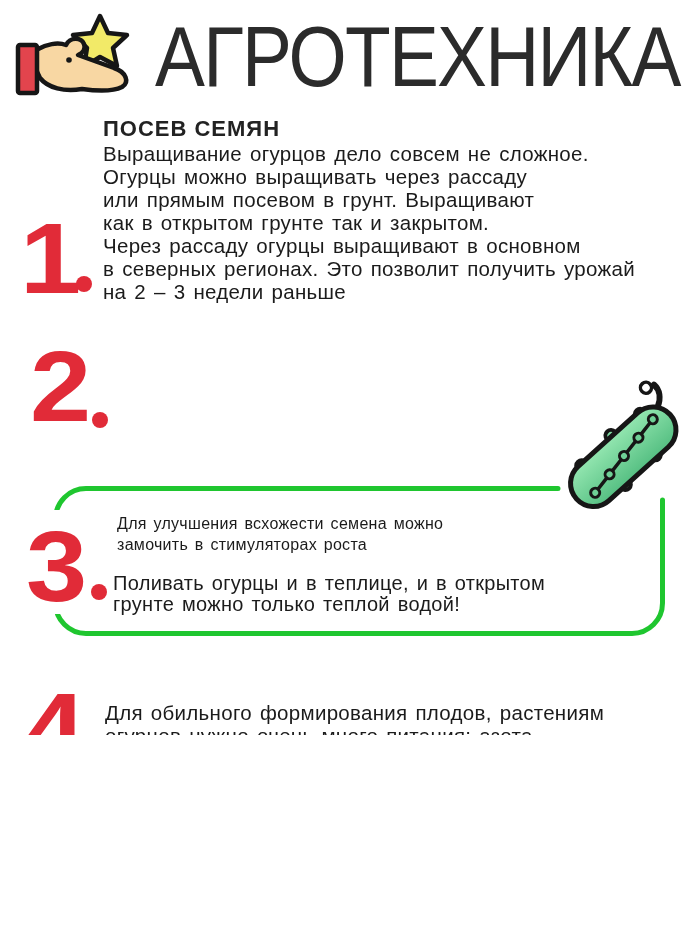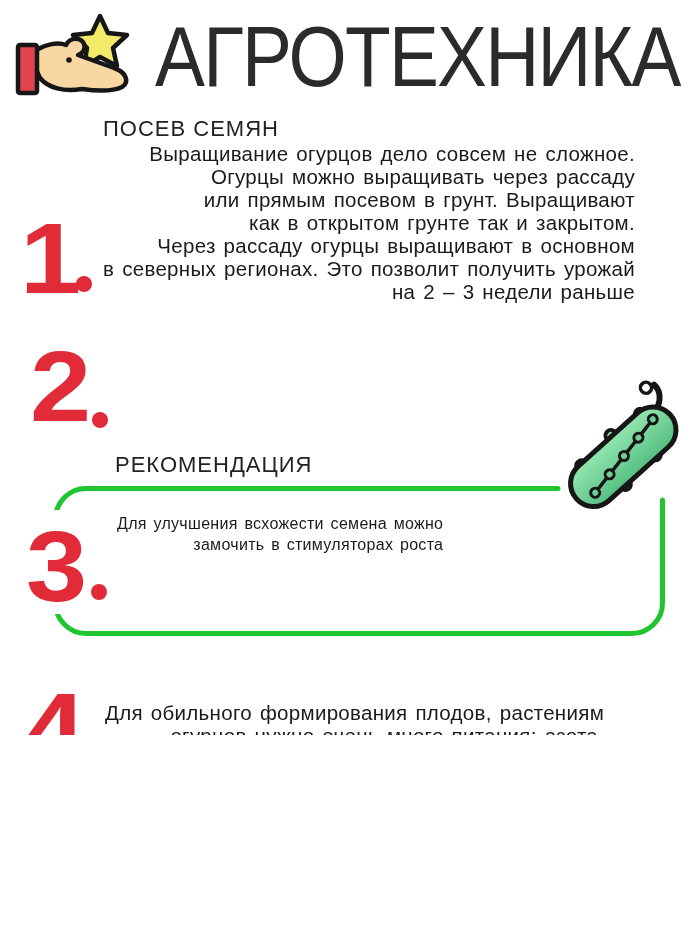--- a/index.html
+++ b/index.html
@@ -8,26 +8,25 @@
     font-family:"Liberation Sans", sans-serif;color:#1b1b1b;
   }
   .abs{position:absolute;}
   .title{
     left:155px;top:13px;font-size:86px;line-height:86px;font-weight:500;
     letter-spacing:-2px;color:#2b2b2b;white-space:nowrap;
     transform:scaleX(0.87);transform-origin:left center;
   }
   .heading{
     font-size:22px;line-height:22px;letter-spacing:1px;color:#222;
-    font-weight:400;white-space:nowrap;
+    font-weight:700;white-space:nowrap;
   }
   .body{
     font-size:20.5px;letter-spacing:0.3px;word-spacing:2px;color:#1b1b1b;
     white-space:pre-line;
-    text-align:right;
   }
   .num{
     font-size:100px;line-height:73px;font-weight:bold;color:#e12b38;
     transform:scaleX(1.1);transform-origin:left top;z-index:5;
   }
   .numdot{
     width:16px;height:16px;border-radius:50%;background:#e12b38;z-index:5;
   }
   .mask{background:#ffffff;z-index:4;}
   .boxsvg{z-index:1;}
@@ -66,30 +65,31 @@
 как в открытом грунте так и закрытом.
 Через рассаду огурцы выращивают в основном
 в северных регионах. Это позволит получить урожай
 на 2 – 3 недели раньше</div>
   <div class="abs num" style="left:20px;top:222px">1</div>
   <div class="abs numdot" style="left:76px;top:276px"></div>
 
   <div class="abs num" style="left:30px;top:350px">2</div>
   <div class="abs numdot" style="left:92px;top:412px"></div>
 
-  <div class="abs heading" style="left:115px;top:454px">РЕКОМЕНДАЦИЯ</div>
 
   <svg class="abs boxsvg" style="left:53px;top:486px" width="612" height="150" viewBox="0 0 612 150">
     <path d="M 505 2.5 H 33 A 30.5 30.5 0 0 0 2.5 33 V 117 A 30.5 30.5 0 0 0 33 147.5 H 579 A 30.5 30.5 0 0 0 609.5 117 V 14" fill="none" stroke="#1fc62f" stroke-width="5" stroke-linecap="round"></path>
   </svg>
 
   <div class="abs mask" style="left:26px;top:510px;width:74px;height:104px"></div>
 
   <div class="abs body" style="left:117px;top:513px;line-height:21px;font-size:16px;z-index:2">Для улучшения всхожести семена можно
 замочить в стимуляторах роста</div>
+  <div class="abs body" style="left:113px;top:573px;line-height:21px;font-size:20px;z-index:2">Поливать огурцы и в теплице, и в открытом
+грунте можно только теплой водой!</div>
 
   <div class="abs num" style="left:26px;top:530px">3</div>
   <div class="abs numdot" style="left:91px;top:584px"></div>
 
   <svg class="abs cuke" style="left:552px;top:368px" width="150" height="158" viewBox="0 0 150 158">
     <defs>
       <linearGradient id="cg" x1="0" y1="0" x2="0" y2="1">
         <stop offset="0" stop-color="#93e6b0"></stop>
         <stop offset="1" stop-color="#55bf82"></stop>
       </linearGradient>

